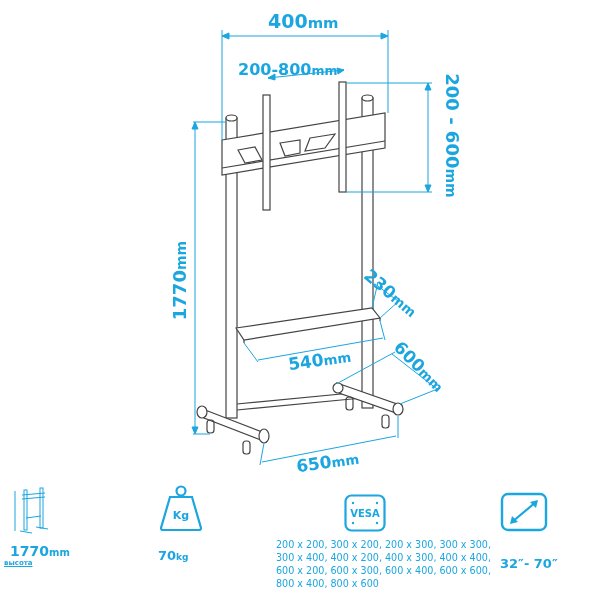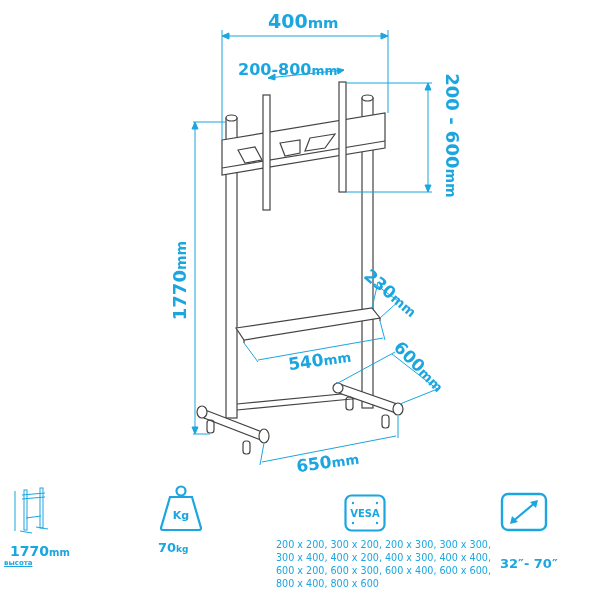--- a/index.html
+++ b/index.html
@@ -138,21 +138,21 @@
 </div>
 
 <div class="feat" style="left:158px;top:484px;width:80px;">
   <svg width="46" height="50" viewBox="0 0 46 50">
     <g stroke="#1ba6e0" fill="none" stroke-width="2.2">
       <circle cx="23" cy="7" r="4.5"></circle>
       <path d="M12 13 H34 L43 44 Q43 46 41 46 H5 Q3 46 3 44 Z"></path>
     </g>
     <text x="23" y="35" text-anchor="middle" font-family="DejaVu Sans, sans-serif" font-weight="bold" font-size="11" fill="#1ba6e0">Kg</text>
   </svg>
-  <div style="font-size:13px;margin-top:2px;">
+  <div style="font-size:13px;margin-top:10px;">
     <span>70</span><span style="font-size:9px">kg</span>
   </div>
 </div>
 
 <div class="feat" style="left:344px;top:494px;width:40px;">
   <svg width="42" height="38" viewBox="0 0 42 38">
     <rect x="1.5" y="1.5" width="39" height="35" rx="6" fill="none" stroke="#1ba6e0" stroke-width="2.2"></rect>
     <circle cx="9" cy="9" r="1.2" fill="#1ba6e0"></circle>
       <circle cx="33" cy="9" r="1.2" fill="#1ba6e0"></circle>
     <circle cx="9" cy="29" r="1.2" fill="#1ba6e0"></circle>

